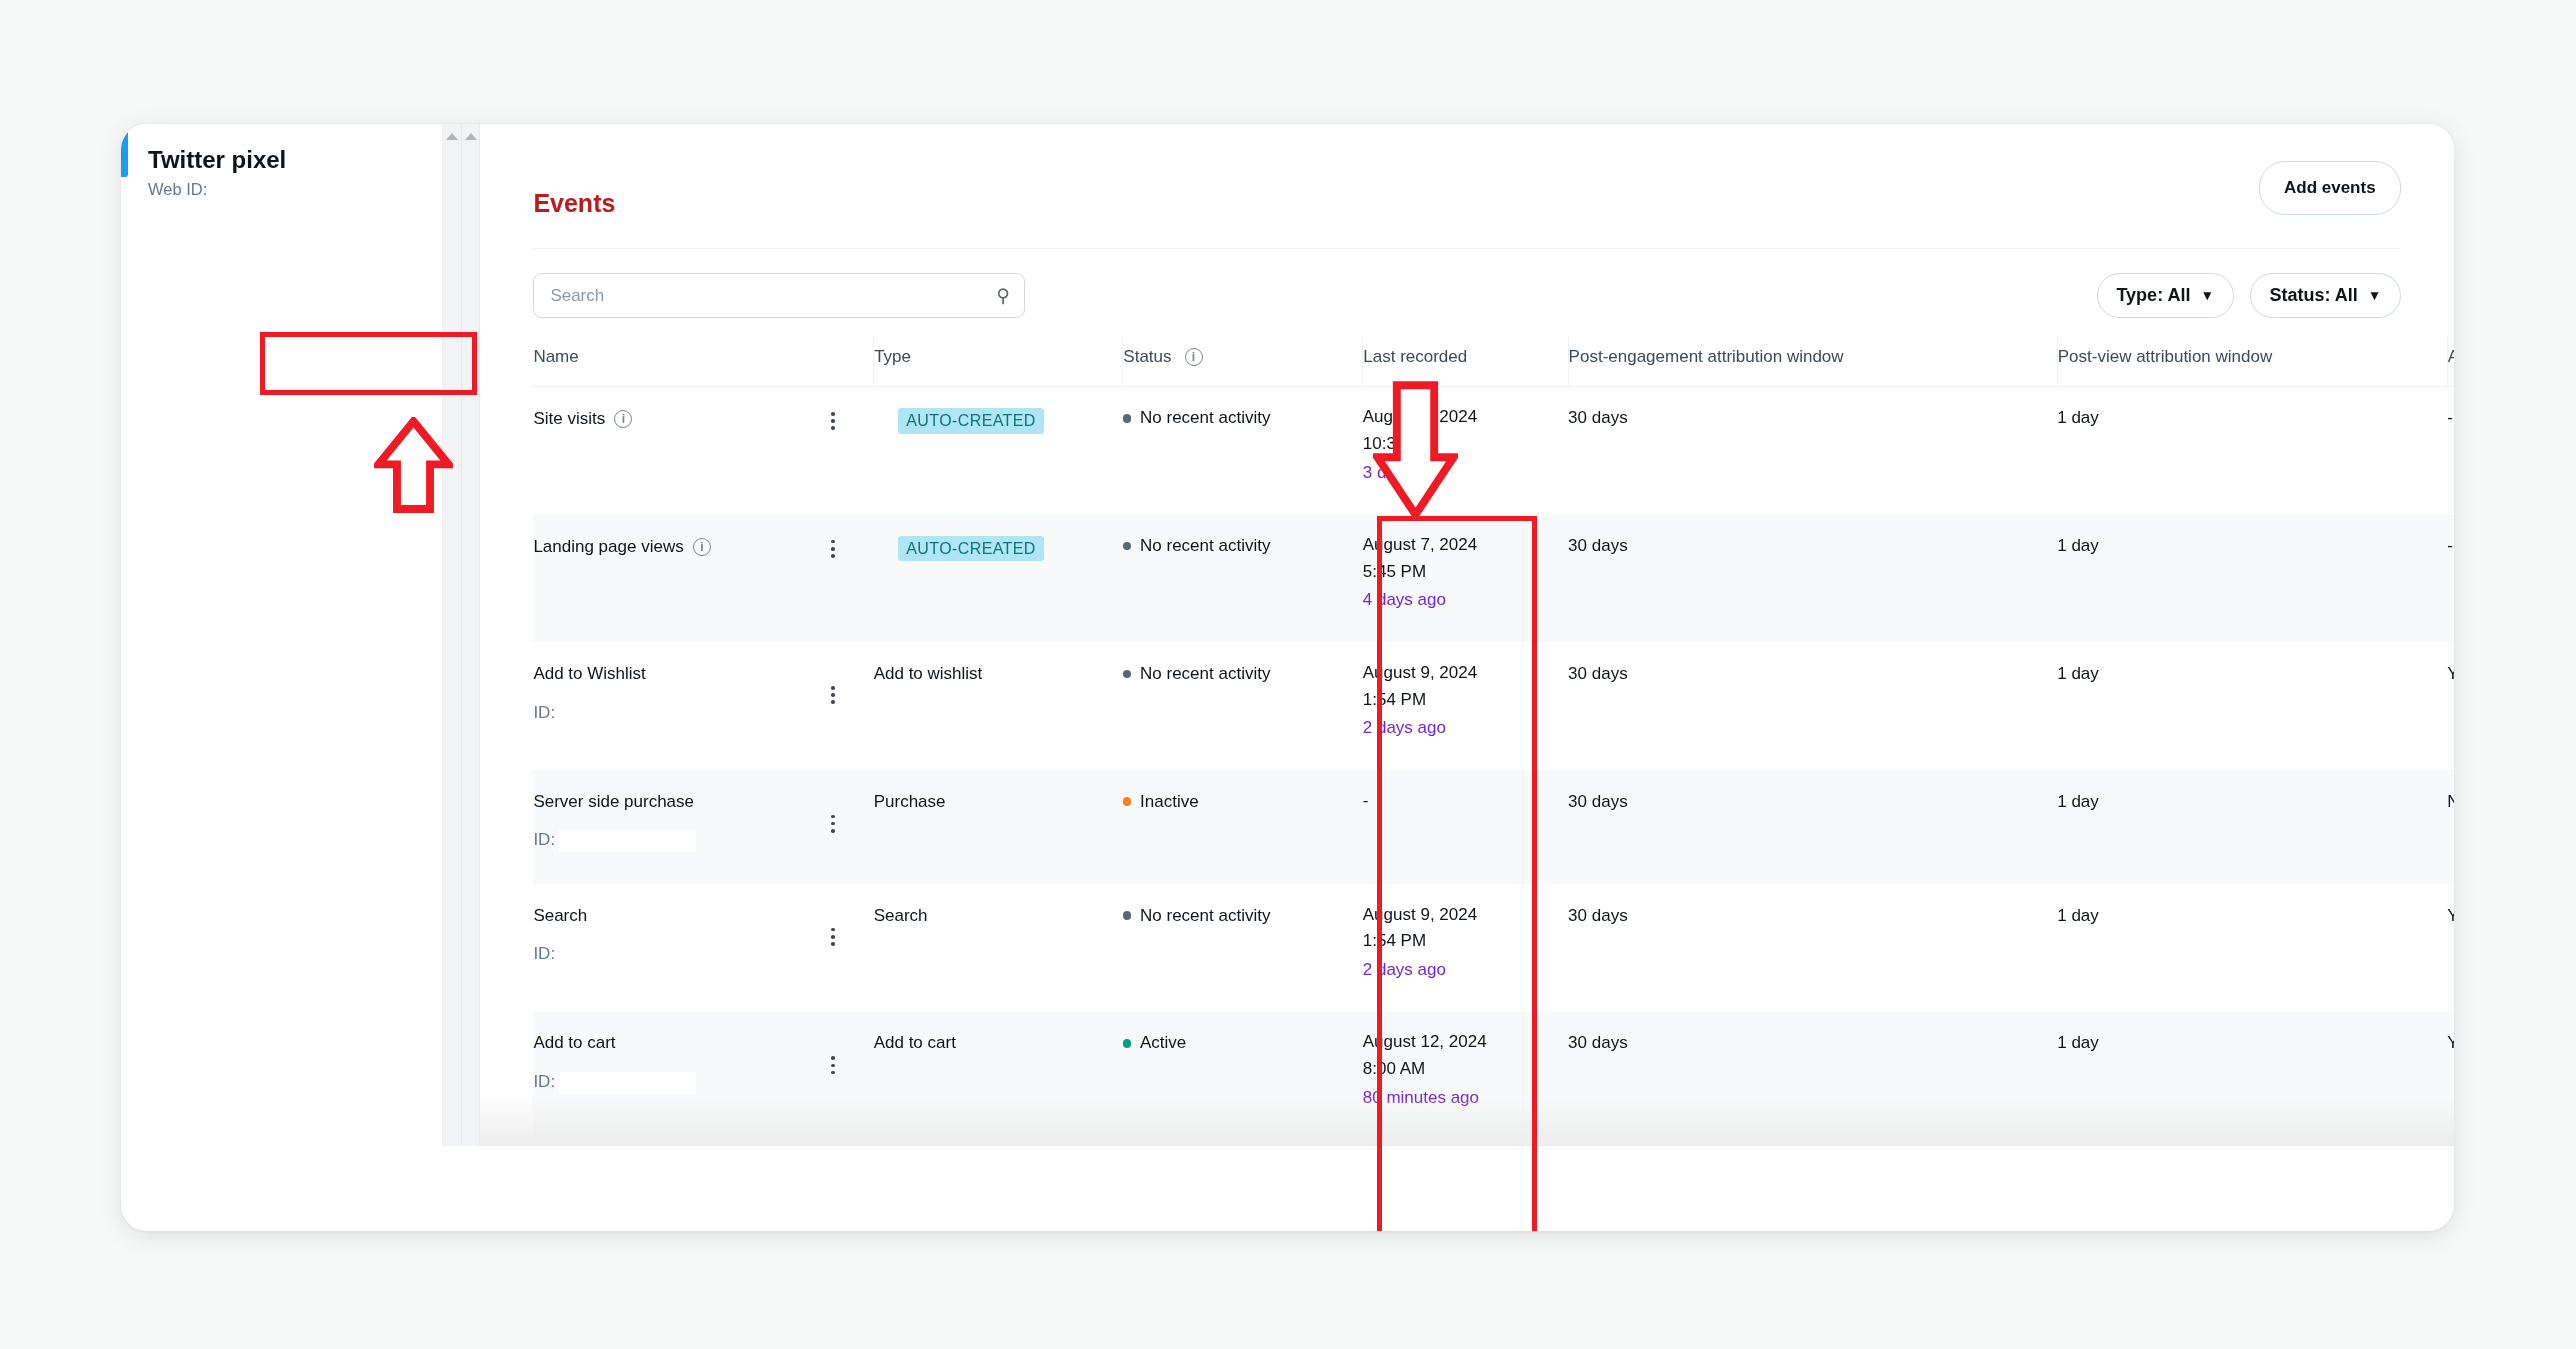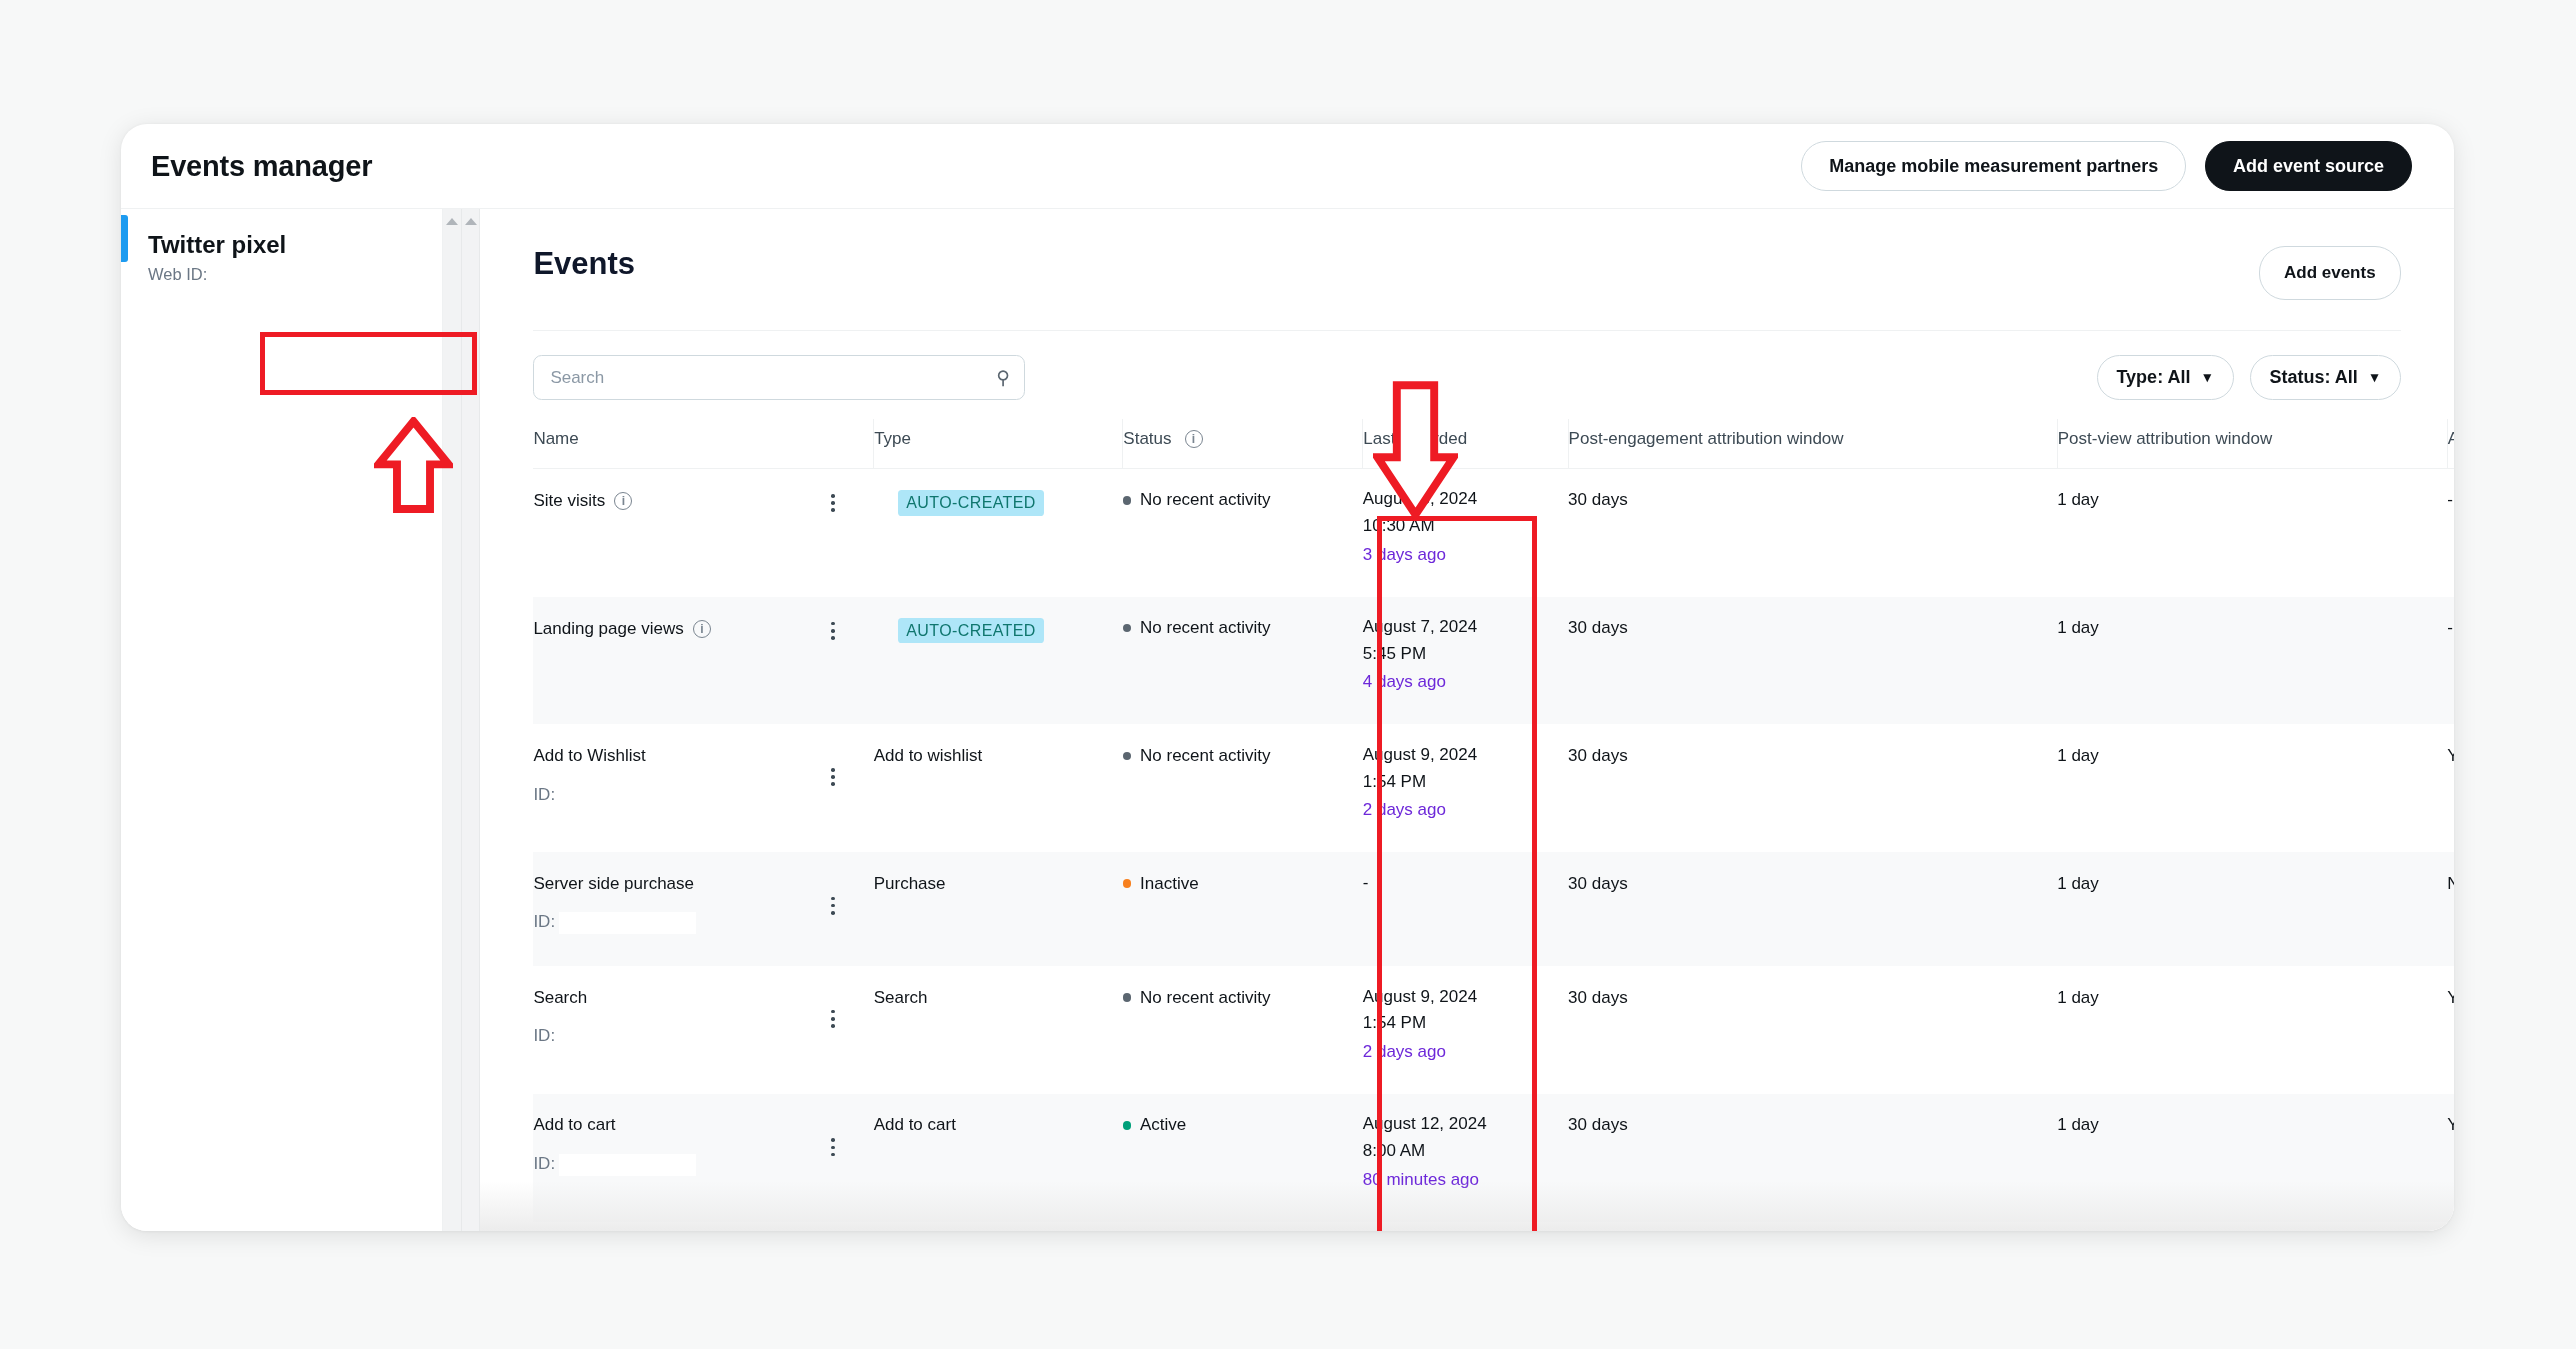--- a/index.html
+++ b/index.html
@@ -87,21 +87,21 @@
   }
 
   
   #main { flex: 1; position: relative; background: #fff; overflow: hidden; }
   #main-inner { padding: 0 0 0 0; }
 
   #events-head {
     display: flex; align-items: flex-start;
     padding: 37px 53px 0 53px;
   }
-  #events-title { font-size: 31px; font-weight: bold; color: #0f172a; }
+  #events-title { font-size: 25px; font-weight: bold; color: #b91c1c; margin-top: 28px; }
   #add-events-btn {
     margin-left: auto; height: 54px; padding: 0 24.4px;
     font-size: 17px;
   }
   #head-rule {
     margin: 30px 53px 0 53px;
     border-top: 1.4px solid #eff1f2;
   }
 
   #filters-row {
@@ -215,27 +215,20 @@
     border: 5px solid #ee1b24;
   }
   #anno-arrow-up { left: 253px; top: 293px; }
   #anno-arrow-down { left: 1252px; top: 257px; }
 </style>
 </head>
 <body>
 
 <div id="app-card">
 
-  <div id="topbar">
-    <div id="app-title">Events manager</div>
-    <div id="topbar-actions">
-      <div class="pill-btn pill-outline">Manage mobile measurement partners</div>
-      <div class="pill-btn pill-dark">Add event source</div>
-    </div>
-  </div>
 
   <div id="body-wrap">
 
     <div id="sidebar">
       <div id="sidebar-item">
         <div id="sidebar-accent"></div>
         <div id="sidebar-name">Twitter pixel</div>
         <div id="sidebar-sub">Web ID:</div>
       </div>
     </div>

